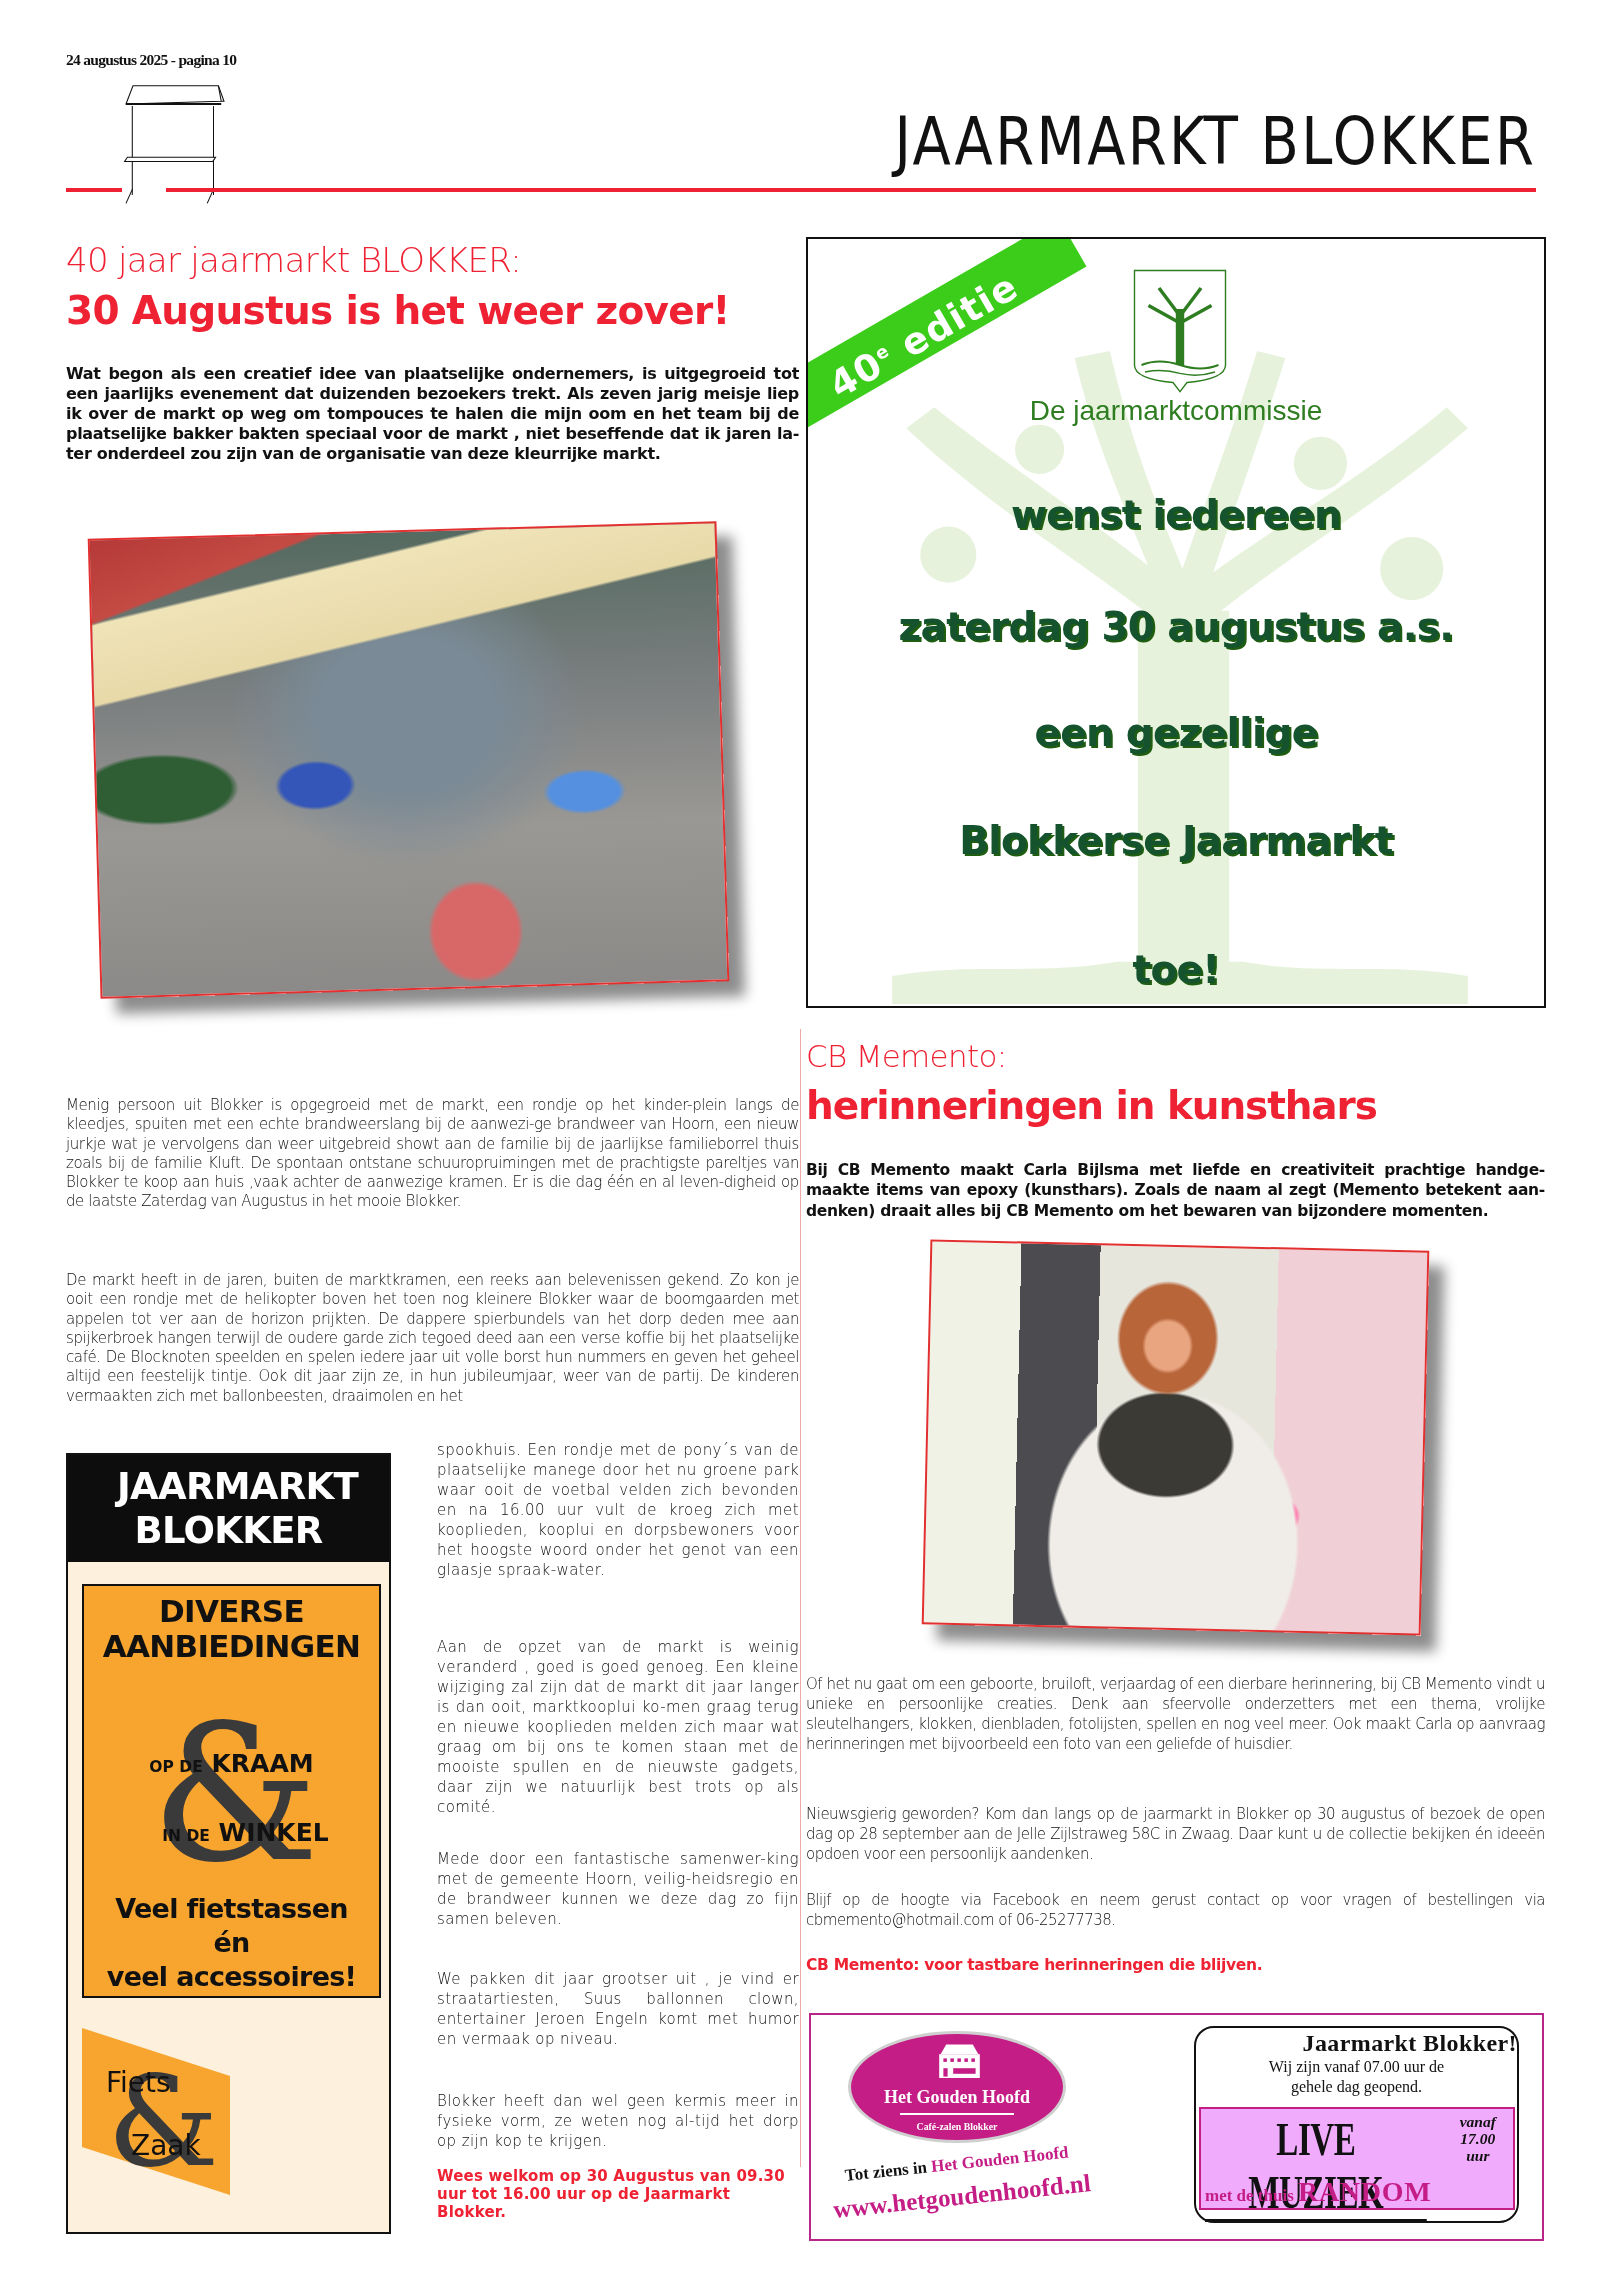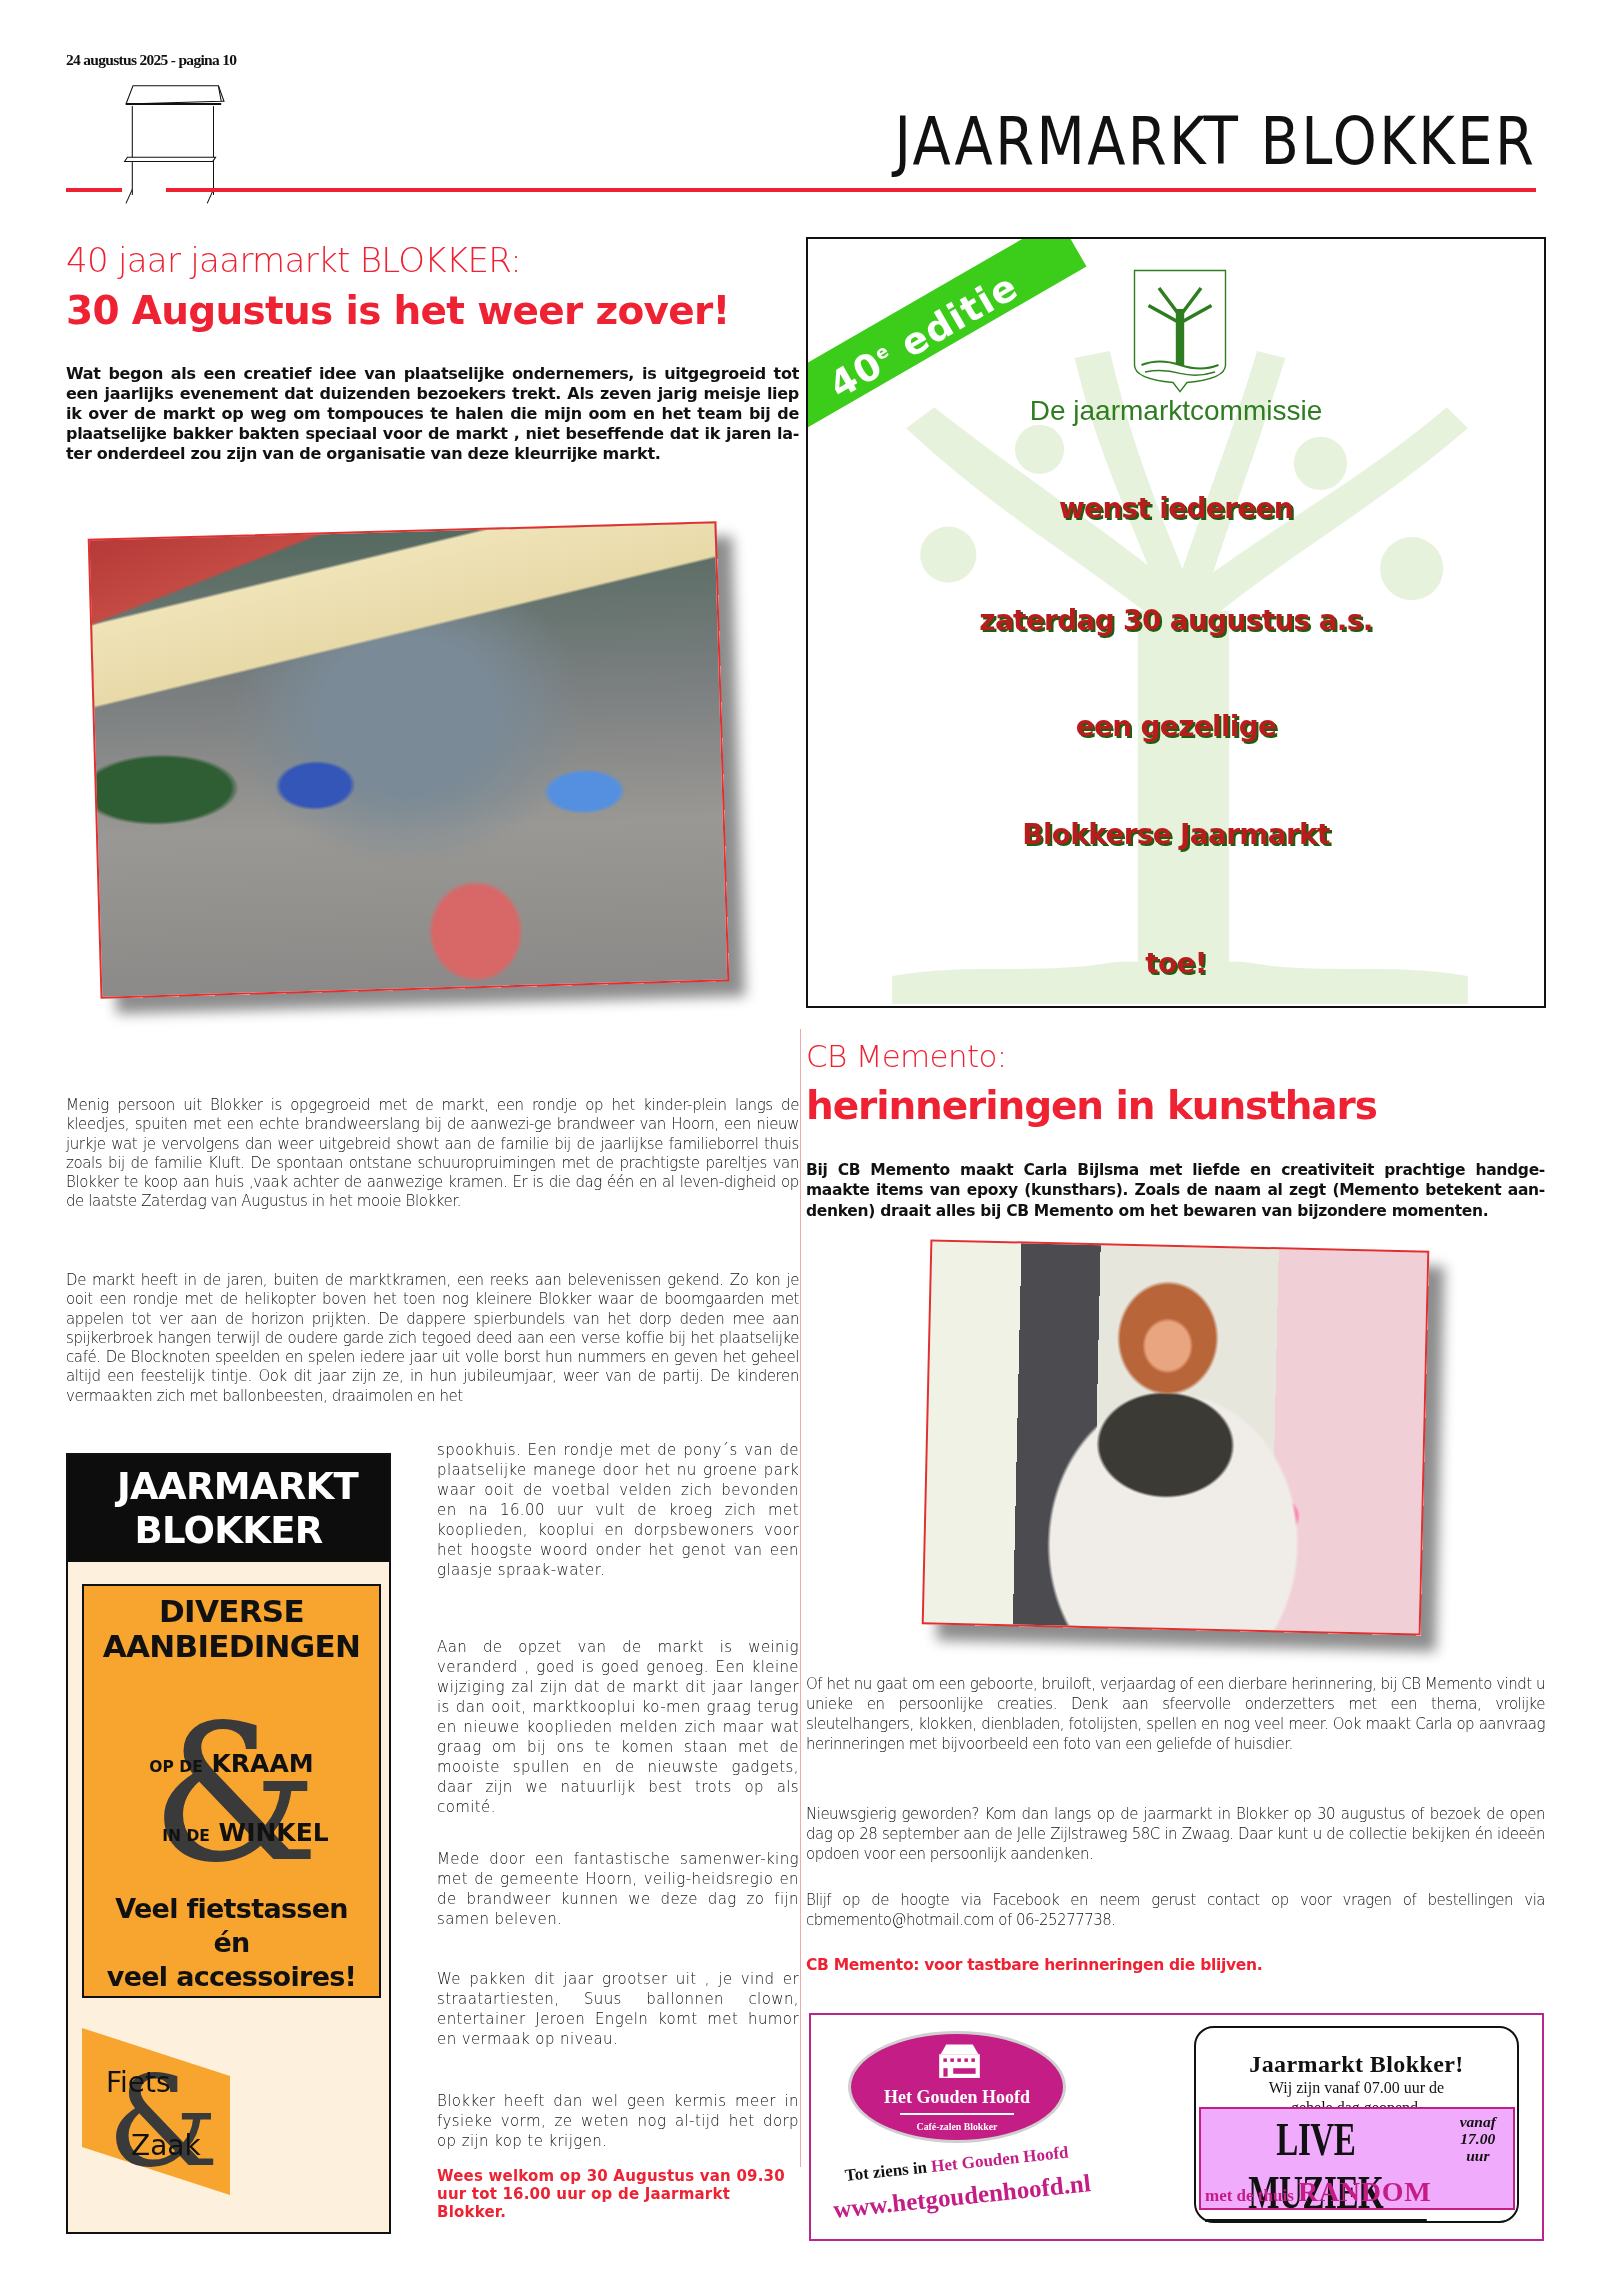--- a/index.html
+++ b/index.html
@@ -62,21 +62,21 @@
   .fz-zaak { position: absolute; left: 49px; top: 91px; font-family: "DejaVu Sans", sans-serif; font-size: 28px; color: #111; }
   .fz-address { left: 162px; top: 632px; width: 158px; text-align: center; font-family: "DejaVu Sans", sans-serif; font-weight: bold; font-size: 16px; line-height: 24px; color: #3a3a3a; }
 
   
   .ad-commissie { left: 806px; top: 237px; width: 740px; height: 771px; border: 2.1px solid #111; background: #fff; overflow: hidden; }
   .ad-tree-bg { position: absolute; left: 56px; top: 105px; width: 632px; height: 660px; opacity: 0.16; }
   .ribbon { position: absolute; left: -63px; top: 63px; width: 351px; height: 56px; background: #3ccd1a; transform: rotate(-30deg); color: #fff; font-family: "DejaVu Sans", sans-serif; font-weight: bold; font-size: 37px; line-height: 56px; text-align: center; letter-spacing: 1.4px; }
   .ribbon sup { font-size: 18px; }
   .crest { position: absolute; left: 323px; top: 28px; width: 98px; height: 126px; }
   .commissie-name { position: absolute; left: 0; right: 0; top: 156px; text-align: center; font-family: "Liberation Sans", sans-serif; font-size: 28px; color: #2e7d20; }
-  .green-line { position: absolute; left: 0; right: 0; text-align: center; font-family: "DejaVu Sans", sans-serif; font-weight: bold; font-size: 28px; color: #b91c1c; text-shadow: 2.1px 2.1px 0 #1f5e10; letter-spacing: -0.7px; }
+  .green-line { position: absolute; left: 0; right: 0; text-align: center; font-family: "DejaVu Sans", sans-serif; font-weight: bold; font-size: 39px; color: #14532d; text-shadow: 2.1px 2.1px 0 #1f5e10; letter-spacing: -0.7px; }
   .gl1 { top: 253px; } .gl2 { top: 365px; } .gl3 { top: 471px; } .gl4 { top: 579px; } .gl5 { top: 688px; margin-top: 20px; }
 
   
   .kicker2 { left: 806px; top: 1038px; font-family: "DejaVu Sans", sans-serif; font-weight: 200; font-size: 31px; color: #ee2233; letter-spacing: -0.7px; }
   .headline2 { left: 806px; top: 1083px; font-family: "DejaVu Sans", sans-serif; font-weight: bold; font-size: 39px; color: #ee2233; letter-spacing: -1.1px; }
   .lead2 { left: 806px; top: 1160px; width: 739px; font-family: "DejaVu Sans", sans-serif; font-weight: bold; font-size: 15.5px; line-height: 20.4px; text-align: justify; letter-spacing: -0.3px; }
 
   .photo-memento { left: 926px; top: 1245px; width: 499px; height: 385px; border: 2.1px solid #e23030; transform: rotate(1.3deg); box-shadow: 15.5px 15.5px 12.6px rgba(0,0,0,0.45); overflow: hidden;
     background:
       radial-gradient(ellipse at 48% 26%, #e9a580 0 6%, transparent 7%),
@@ -100,21 +100,21 @@
   .gh-oval { position: absolute; left: 37px; top: 15.5px; width: 218px; height: 112px; border-radius: 50%; background: #c41d85; border: 3.5px solid #cfcfcf; text-align: center; color: #fff; }
   .gh-house { position: absolute; left: 84px; top: 9.8px; width: 49px; height: 35px; }
   .gh-name { position: absolute; left: 0; right: 0; top: 53px; font-family: "Liberation Serif", serif; font-weight: bold; font-size: 18px; }
   .gh-divider { position: absolute; left: 49px; right: 49px; top: 79px; height: 2.1px; background: #fff; }
   .gh-sub { position: absolute; left: 0; right: 0; top: 87px; font-family: "Liberation Serif", serif; font-weight: bold; font-size: 9.8px; }
   .gh-totziens { position: absolute; left: 35px; top: 151px; font-family: "Liberation Serif", serif; font-weight: bold; font-size: 17px; transform: rotate(-6deg); transform-origin: left bottom; }
   .gh-totziens .pink { color: #c41d85; }
   .gh-url { position: absolute; left: 24px; top: 181px; font-family: "Liberation Serif", serif; font-weight: bold; font-size: 25px; color: #c41d85; transform: rotate(-6deg); transform-origin: left bottom; }
 
   .jb-box { position: absolute; left: 383px; top: 11.2px; width: 325px; height: 197px; border: 2.1px solid #111; border-radius: 19.7px; background: #fff; text-align: center; }
-  .jb-title { margin-top: 23px; font-family: "Liberation Serif", serif; font-weight: bold; font-size: 24px; letter-spacing: 0.4px; }
+  .jb-title { margin-top: 2px; font-family: "Liberation Serif", serif; font-weight: bold; font-size: 24px; letter-spacing: 0.4px; text-align: right; }
   .jb-open { font-family: "Liberation Serif", serif; font-size: 16px; line-height: 19.7px; }
   .jb-live { position: absolute; left: 2.8px; top: 79px; width: 316px; height: 103px; border: 2.1px solid #c41d85; background: #f0abfc; }
   .jb-live-big { position: absolute; left: 4.2px; top: 4.2px; font-family: "Liberation Serif", serif; font-weight: bold; font-size: 46px; line-height: 53px; transform: scaleX(0.72); transform-origin: left center; letter-spacing: -0.7px; border-bottom: 3.5px solid #111; }
   .jb-vanaf { position: absolute; right: 7px; top: 4.2px; width: 56px; font-family: "Liberation Serif", serif; font-weight: bold; font-style: italic; font-size: 15.5px; line-height: 17px; text-align: center; }
   .jb-band { position: absolute; left: 4.2px; top: 67px; font-family: "Liberation Serif", serif; font-weight: bold; font-size: 17px; color: #c41d85; }
   .jb-band .rnd { font-size: 28px; letter-spacing: 0.7px; }
 </style>
 </head>
 <body>
 

